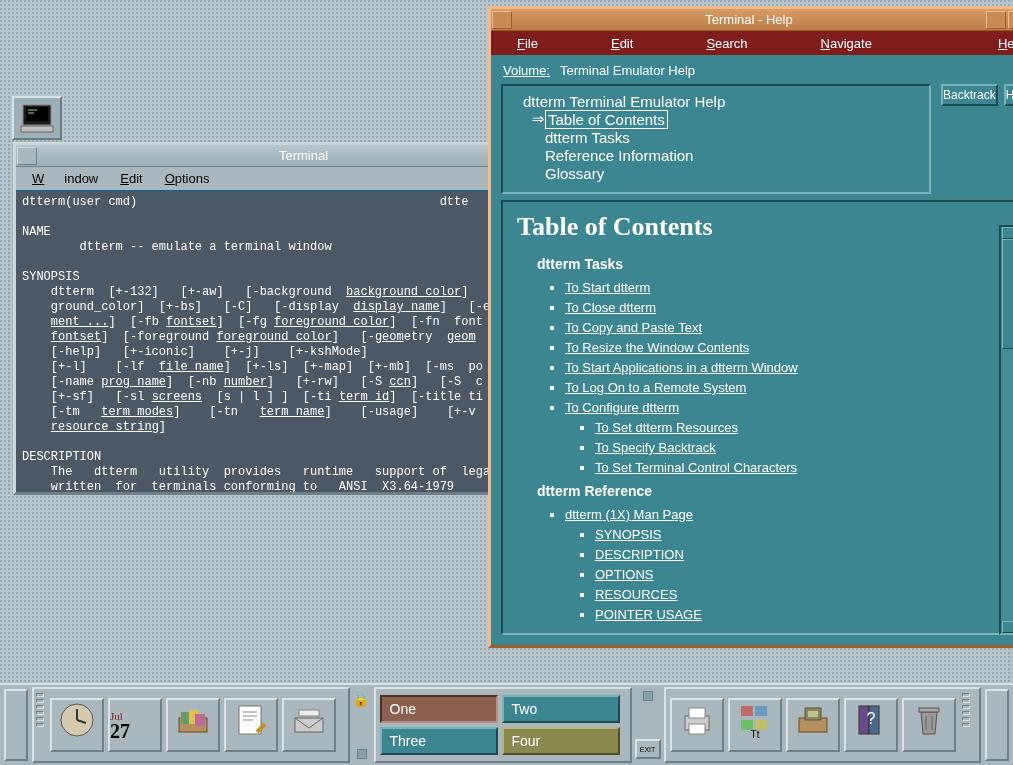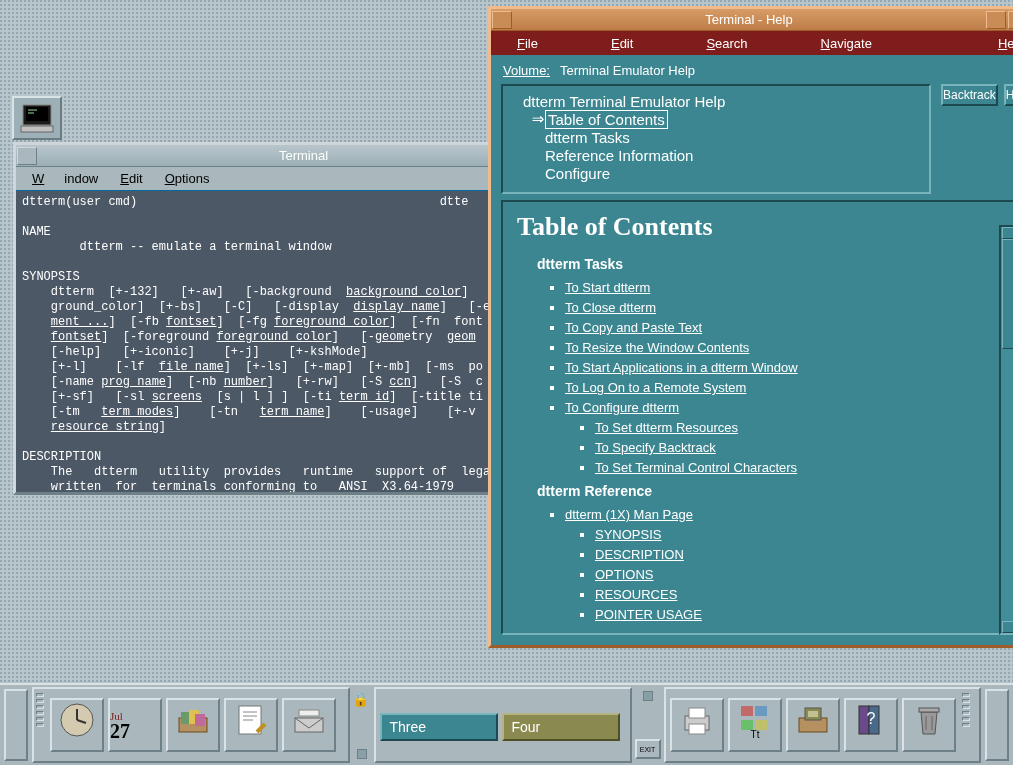--- a/index.html
+++ b/index.html
@@ -228,21 +228,21 @@
             <div class="topic-row lvl1">
               <span class="arrow-sel"></span>
               <span class="lbl">dtterm Tasks</span>
             </div>
             <div class="topic-row lvl1">
               <span class="arrow-sel"></span>
               <span class="lbl">Reference Information</span>
             </div>
             <div class="topic-row lvl1">
               <span class="arrow-sel"></span>
-              <span class="lbl">Configure</span>
+              <span class="lbl">Glossary</span>
             </div>
           </div>
         <div class="help-side-btns">
           <div class="motif-btn">Backtrack</div>
           <div class="motif-btn">History...</div>
           <div class="motif-btn">Index...</div>
         </div>
       </div>
     </div>
 
@@ -344,20 +344,22 @@
   </div>
 
   <div class="lock-col">
     <span style="font-size:14px;">🔒</span>
     <div class="tiny"></div>
   </div>
 
   <div class="panel-slot" style="flex:0 0 258px;">
     <div class="workspace-switch" id="ws-switch">
         <div class="ws-row">
+          <div class="ws-btn active">One</div>
+          <div class="ws-btn teal">Two</div>
         </div>
         <div class="ws-row">
           <div class="ws-btn teal">Three</div>
           <div class="ws-btn olive">Four</div>
         </div>
       </div>
   </div>
 
   <div class="exit-col">
     <div class="tiny"></div>

